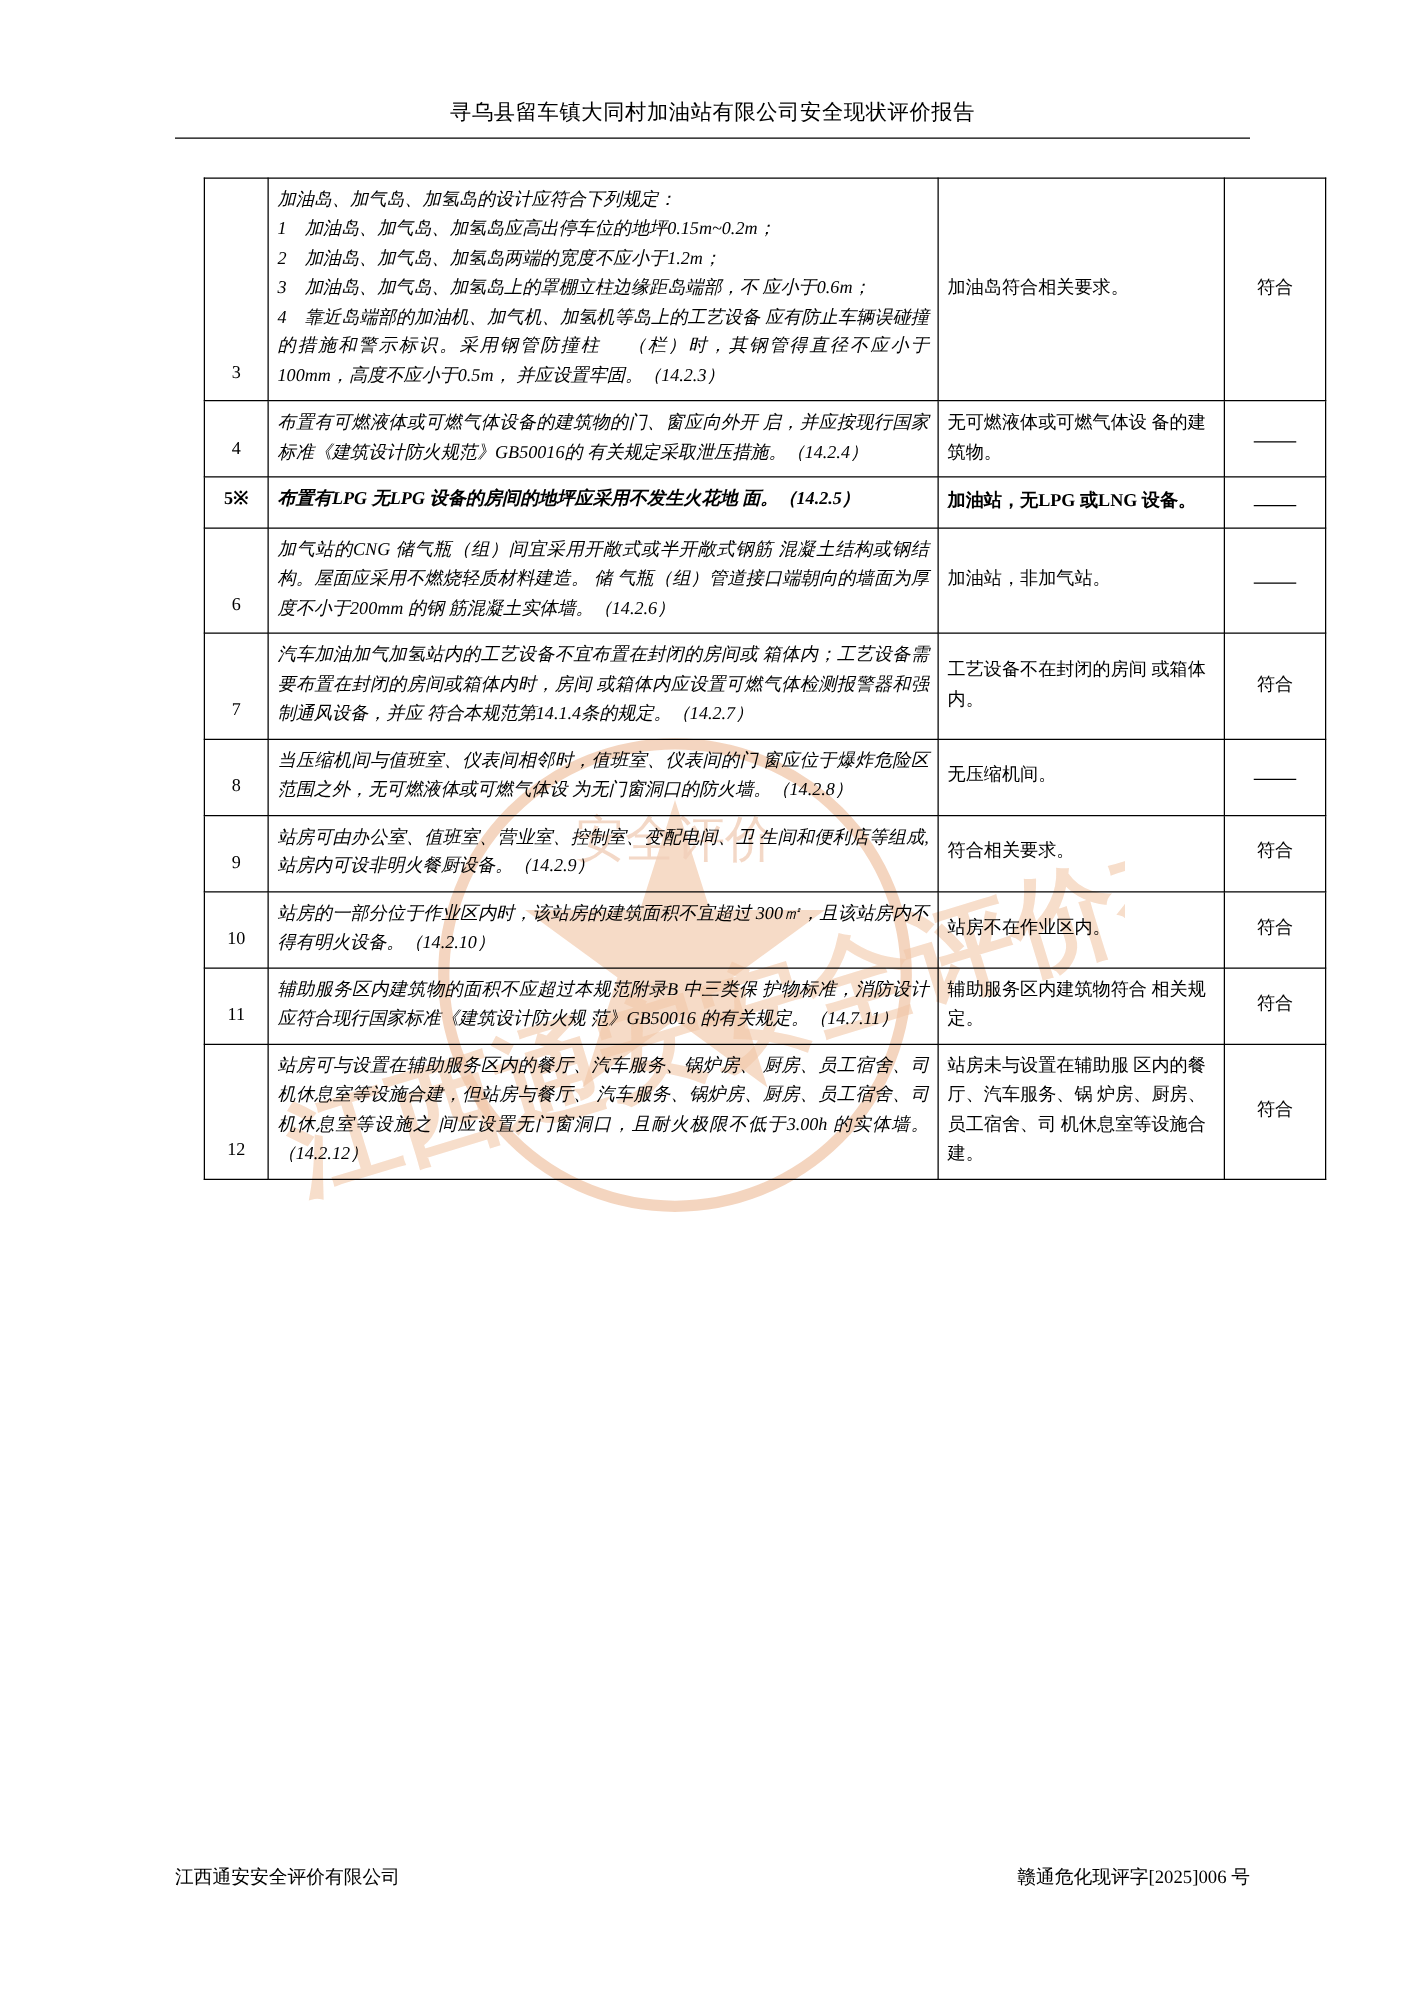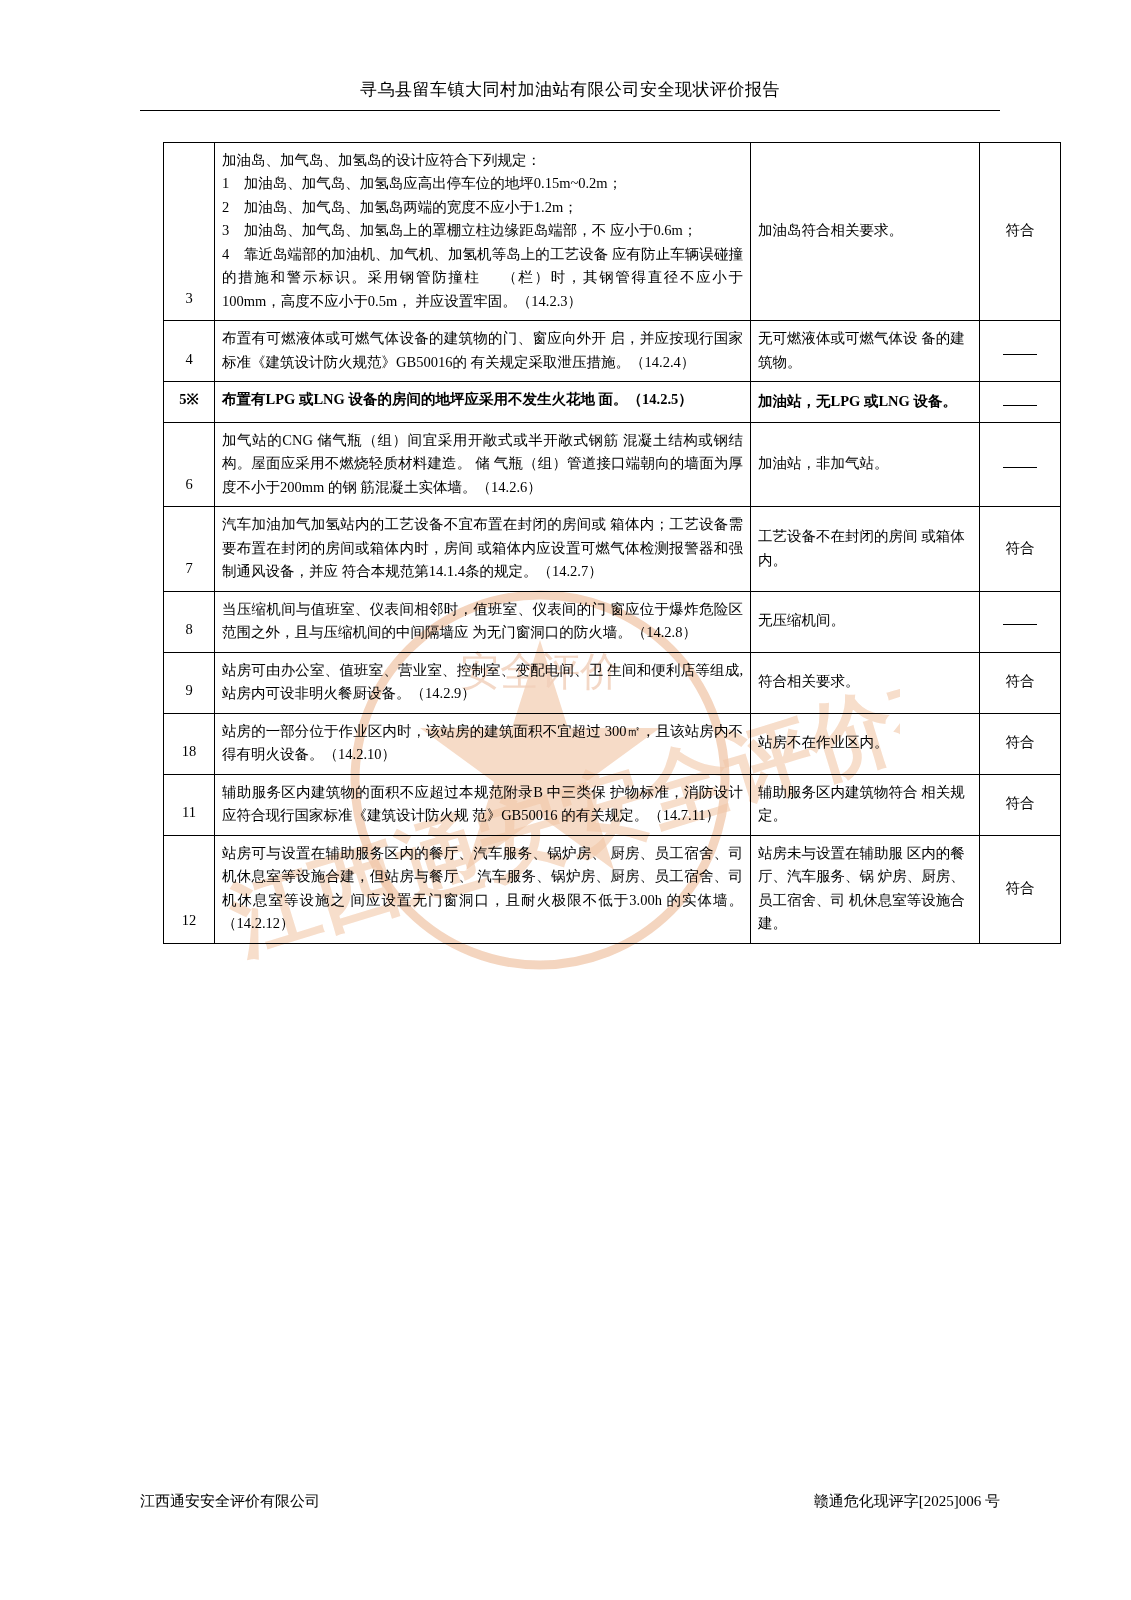--- a/index.html
+++ b/index.html
@@ -73,20 +73,21 @@
     width: 36px;
     text-align: center;
     vertical-align: bottom;
     padding-bottom: 10px;
     font-size: 14.5px;
   }
   td.c-req {
     width: 521px;
     vertical-align: top;
     text-align: justify;
+    font-style: italic;
   }
   td.c-act {
     width: 214px;
     vertical-align: middle;
     text-align: left;
   }
   td.c-res {
     width: 66px;
     text-align: center;
     vertical-align: middle;
@@ -154,55 +155,55 @@
 
       <tr>
         <td class="c-num">4</td>
         <td class="c-req">布置有可燃液体或可燃气体设备的建筑物的门、窗应向外开 启，并应按现行国家标准《建筑设计防火规范》GB50016的 有关规定采取泄压措施。（14.2.4）</td>
         <td class="c-act">无可燃液体或可燃气体设 备的建筑物。</td>
         <td class="c-res"><span class="dash"></span></td>
       </tr>
 
       <tr class="bold-row">
         <td class="c-num">5※</td>
-        <td class="c-req">布置有LPG 或LNG 设备的房间的地坪应采用不发生火花地 面。（14.2.5）</td>
+        <td class="c-req">布置有LPG 无LPG 设备的房间的地坪应采用不发生火花地 面。（14.2.5）</td>
         <td class="c-act">加油站，无LPG 或LNG 设备。</td>
         <td class="c-res"><span class="dash"></span></td>
       </tr>
 
       <tr>
         <td class="c-num">6</td>
         <td class="c-req">加气站的CNG 储气瓶（组）间宜采用开敞式或半开敞式钢筋 混凝土结构或钢结构。屋面应采用不燃烧轻质材料建造。 储 气瓶（组）管道接口端朝向的墙面为厚度不小于200mm 的钢 筋混凝土实体墙。（14.2.6）</td>
         <td class="c-act">加油站，非加气站。</td>
         <td class="c-res"><span class="dash"></span></td>
       </tr>
 
       <tr>
         <td class="c-num">7</td>
         <td class="c-req">汽车加油加气加氢站内的工艺设备不宜布置在封闭的房间或 箱体内；工艺设备需要布置在封闭的房间或箱体内时，房间 或箱体内应设置可燃气体检测报警器和强制通风设备，并应 符合本规范第14.1.4条的规定。（14.2.7）</td>
         <td class="c-act">工艺设备不在封闭的房间 或箱体内。</td>
         <td class="c-res">符合</td>
       </tr>
 
       <tr>
         <td class="c-num">8</td>
-        <td class="c-req">当压缩机间与值班室、仪表间相邻时，值班室、仪表间的门 窗应位于爆炸危险区范围之外，且与压缩机间的中间隔墙应 为无门窗洞口的防火墙。（14.2.8）</td>
+        <td class="c-req">当压缩机间与值班室、仪表间相邻时，值班室、仪表间的门 窗应位于爆炸危险区范围之外，无可燃液体或可燃气体设 为无门窗洞口的防火墙。（14.2.8）</td>
         <td class="c-act">无压缩机间。</td>
         <td class="c-res"><span class="dash"></span></td>
       </tr>
 
       <tr>
         <td class="c-num">9</td>
         <td class="c-req">站房可由办公室、值班室、营业室、控制室、变配电间、卫 生间和便利店等组成,站房内可设非明火餐厨设备。（14.2.9）</td>
         <td class="c-act">符合相关要求。</td>
         <td class="c-res">符合</td>
       </tr>
 
       <tr>
-        <td class="c-num">18</td>
+        <td class="c-num">10</td>
         <td class="c-req">站房的一部分位于作业区内时，该站房的建筑面积不宜超过 300㎡，且该站房内不得有明火设备。（14.2.10）</td>
         <td class="c-act">站房不在作业区内。</td>
         <td class="c-res">符合</td>
       </tr>
 
       <tr>
         <td class="c-num">11</td>
         <td class="c-req">辅助服务区内建筑物的面积不应超过本规范附录B 中三类保 护物标准，消防设计应符合现行国家标准《建筑设计防火规 范》GB50016 的有关规定。（14.7.11）</td>
         <td class="c-act">辅助服务区内建筑物符合 相关规定。</td>
         <td class="c-res">符合</td>

